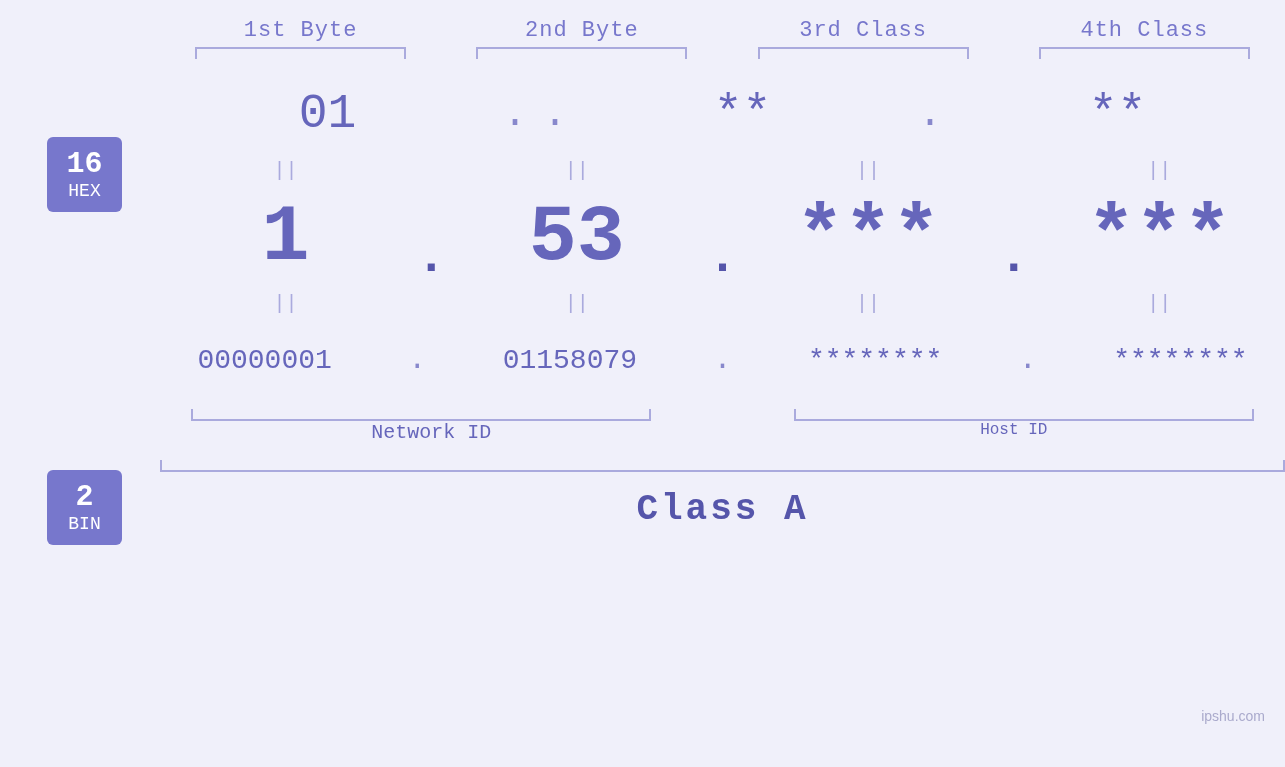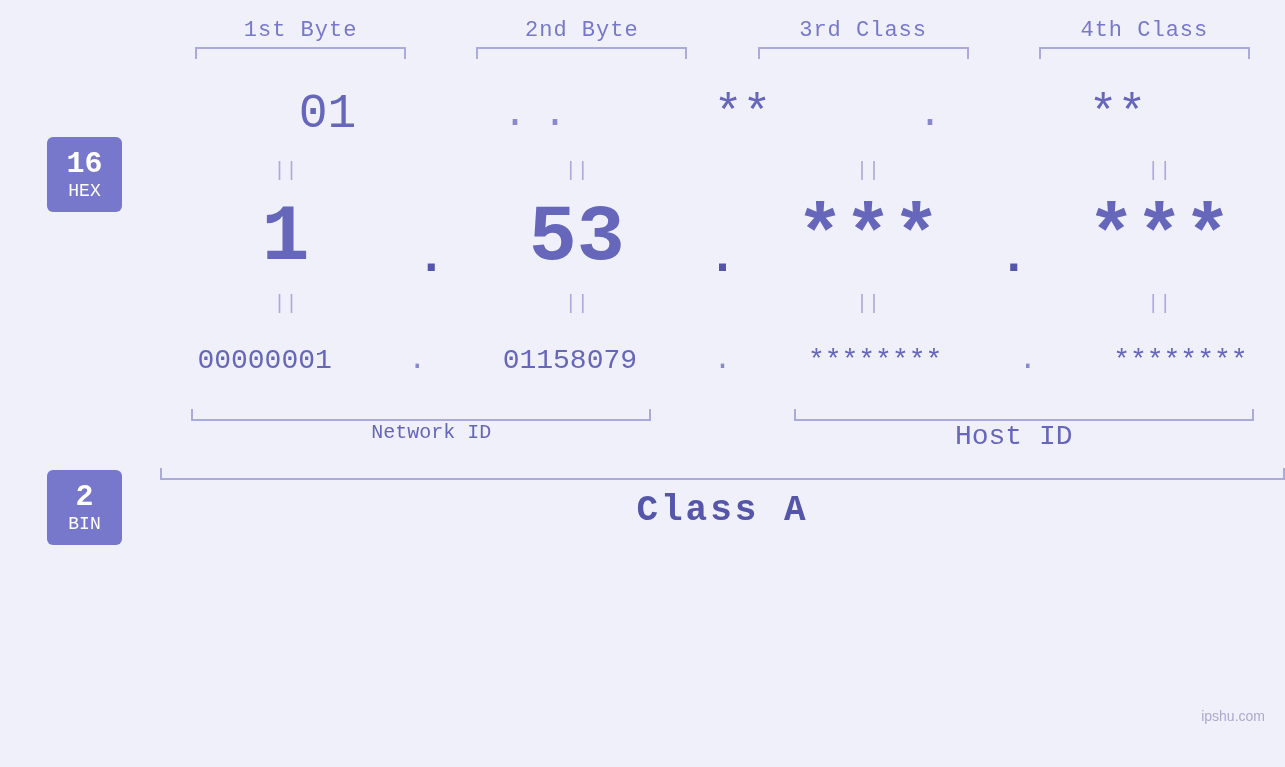--- a/index.html
+++ b/index.html
@@ -312,28 +312,28 @@
       <div style="width:40px; flex:none;"></div>
 
       <div style="display:flex; flex-direction:column; align-items:center; flex: 2 1 0%; padding-left: 20px;">
         <div style="width:88%; height:12px; border-bottom: 2px solid #aaaadd; border-left: 2px solid #aaaadd; border-right: 2px solid #aaaadd;"></div>
       </div>
     </div>
 
     <div style="display:flex; ">
       <div style="flex:2; text-align:center; color:#6666bb; font-size:20px;">Network ID</div>
       <div style="width:40px; flex:none;"></div>
-      <div style="flex:2; text-align:center; color:#6666bb; font-size:28px;">Host ID</div>
+      <div style="flex:2; text-align:center; color:#6666bb; font-size:16px;">Host ID</div>
     </div>
 
     <div style="display:flex; margin-top:16px;">
       <div style="flex:1; height:12px; border-bottom: 2px solid #aaaadd; border-left: 2px solid #aaaadd; border-right: 2px solid #aaaadd;"></div>
     </div>
 
-    <div style="text-align:center; margin-top:10px;">
+    <div style="text-align:center; margin-top:17px;">
       <span style="color:#5555aa; font-size:36px; font-weight:bold; letter-spacing:3px;">Class A</span>
     </div>
 
   </div>
 
   <div class="watermark">ipshu.com</div>
 
 </div>
 
 </body></html>

